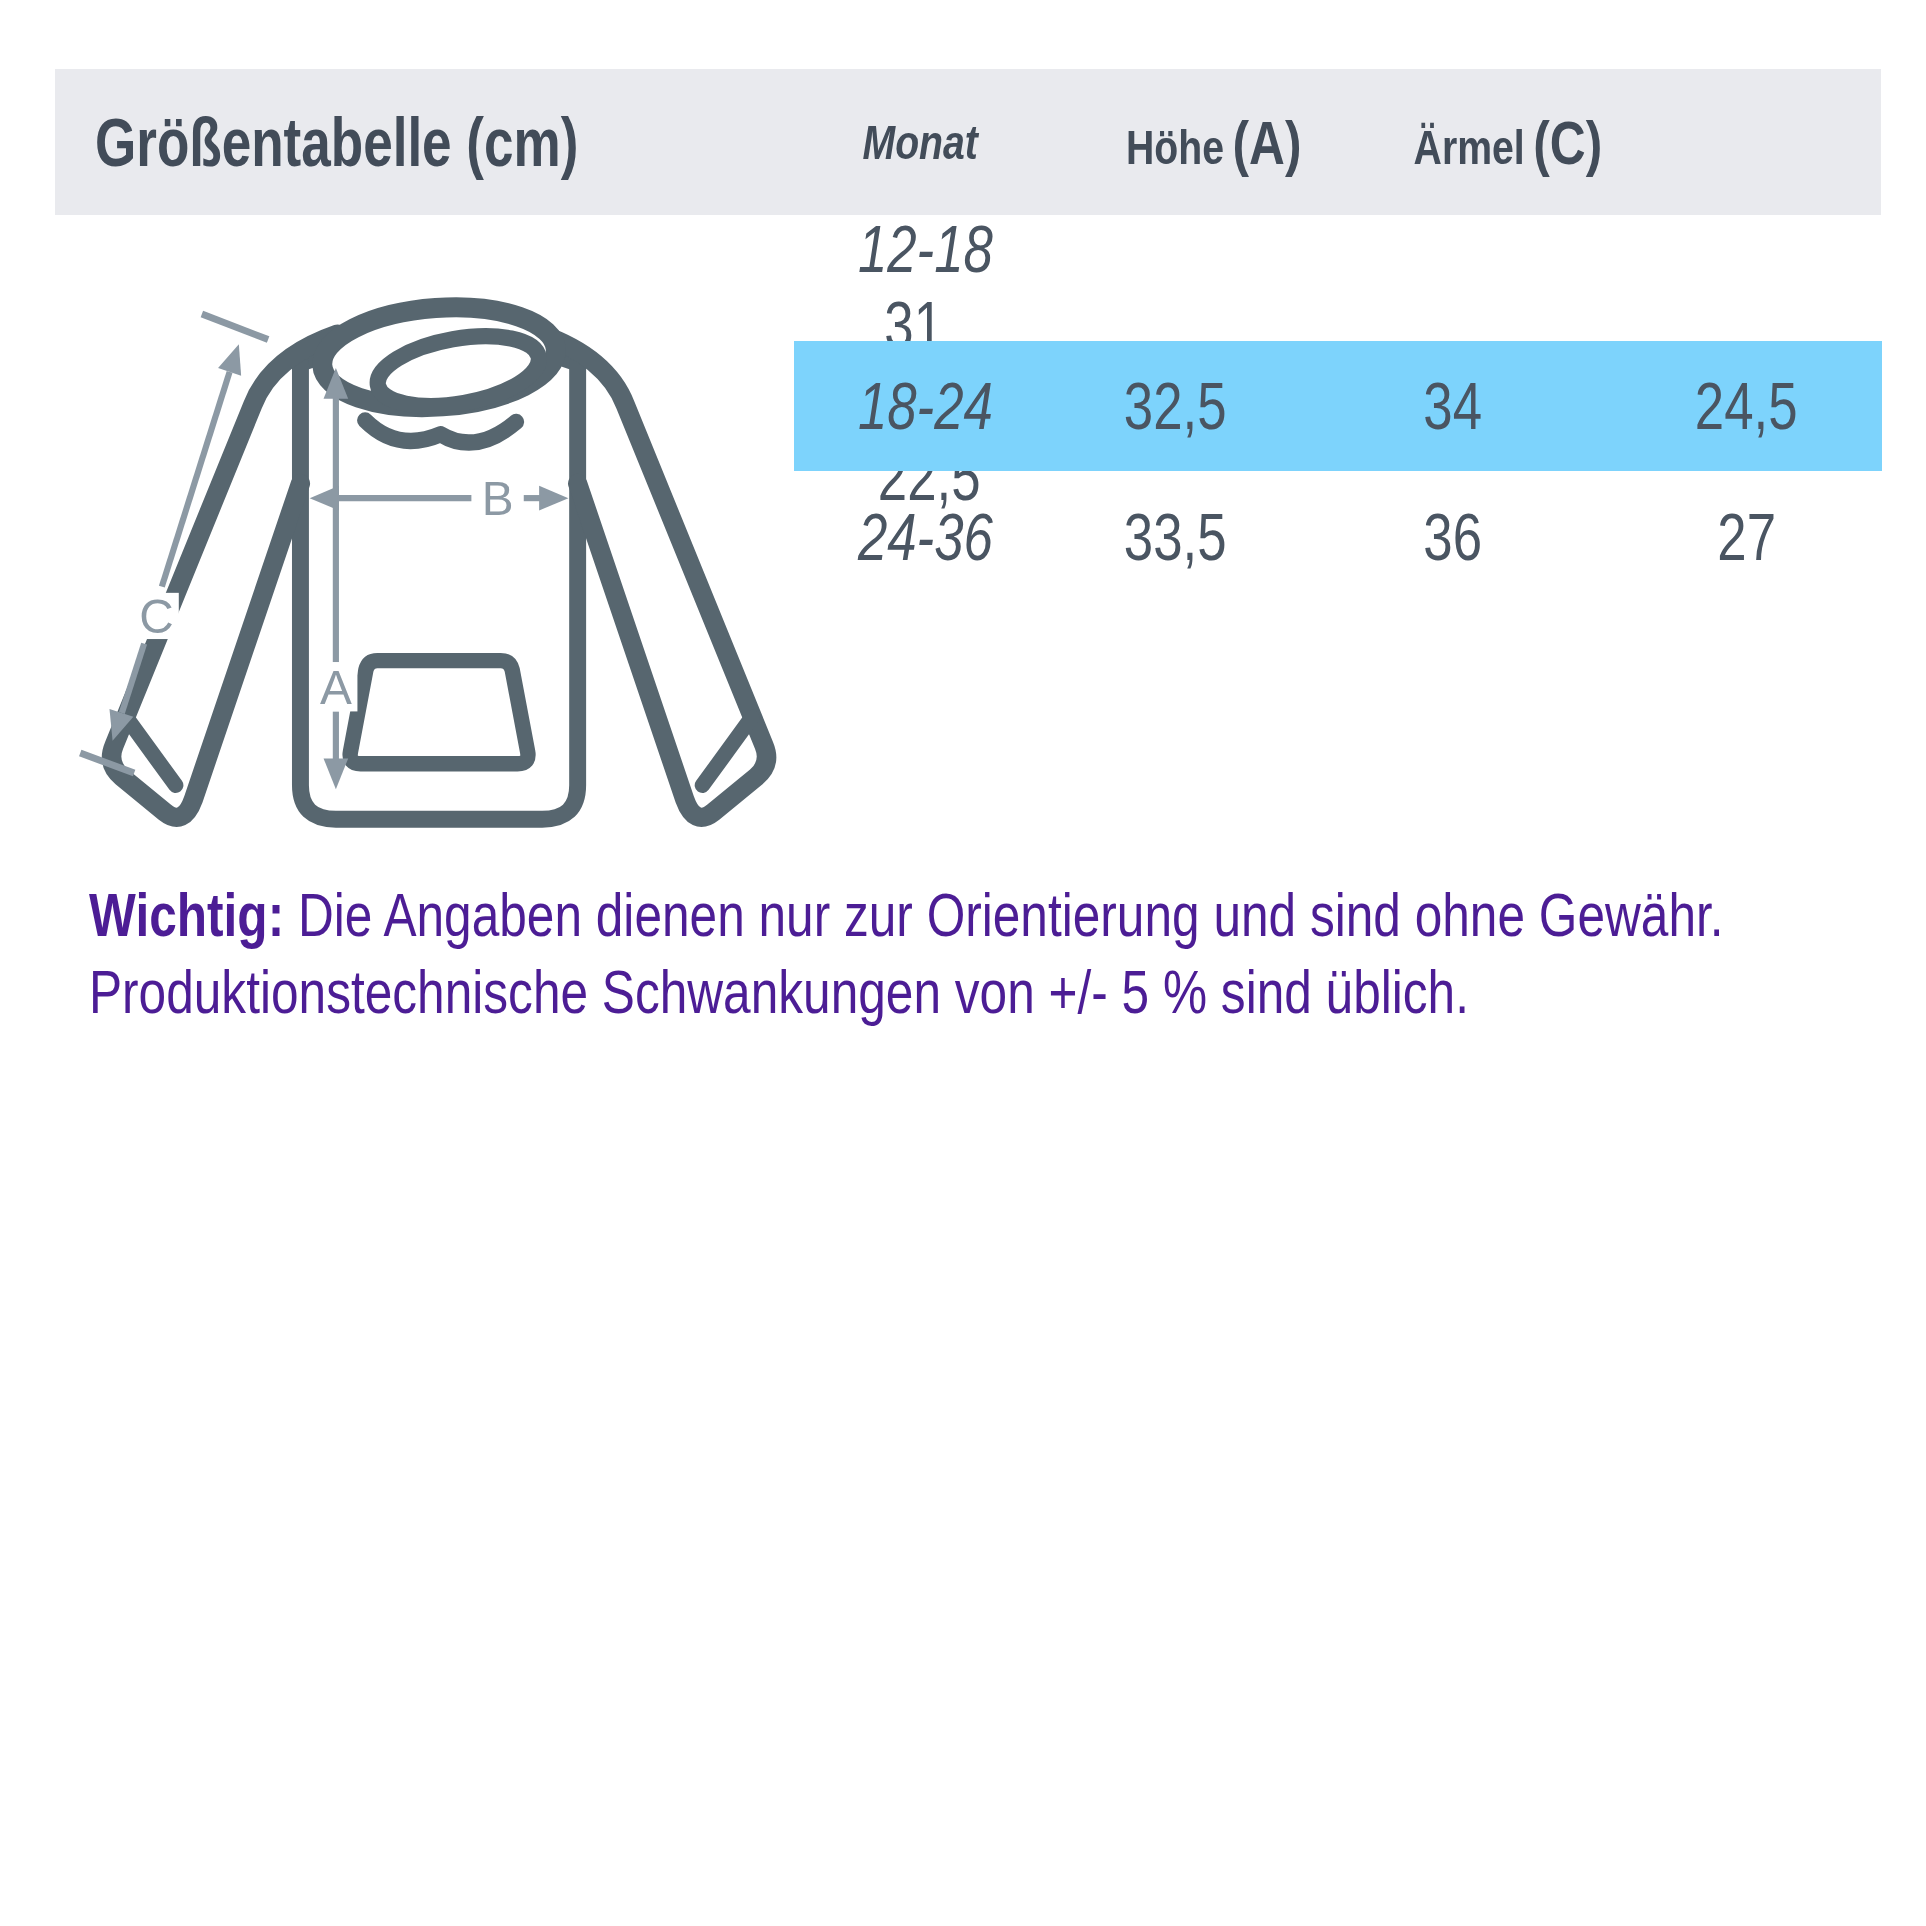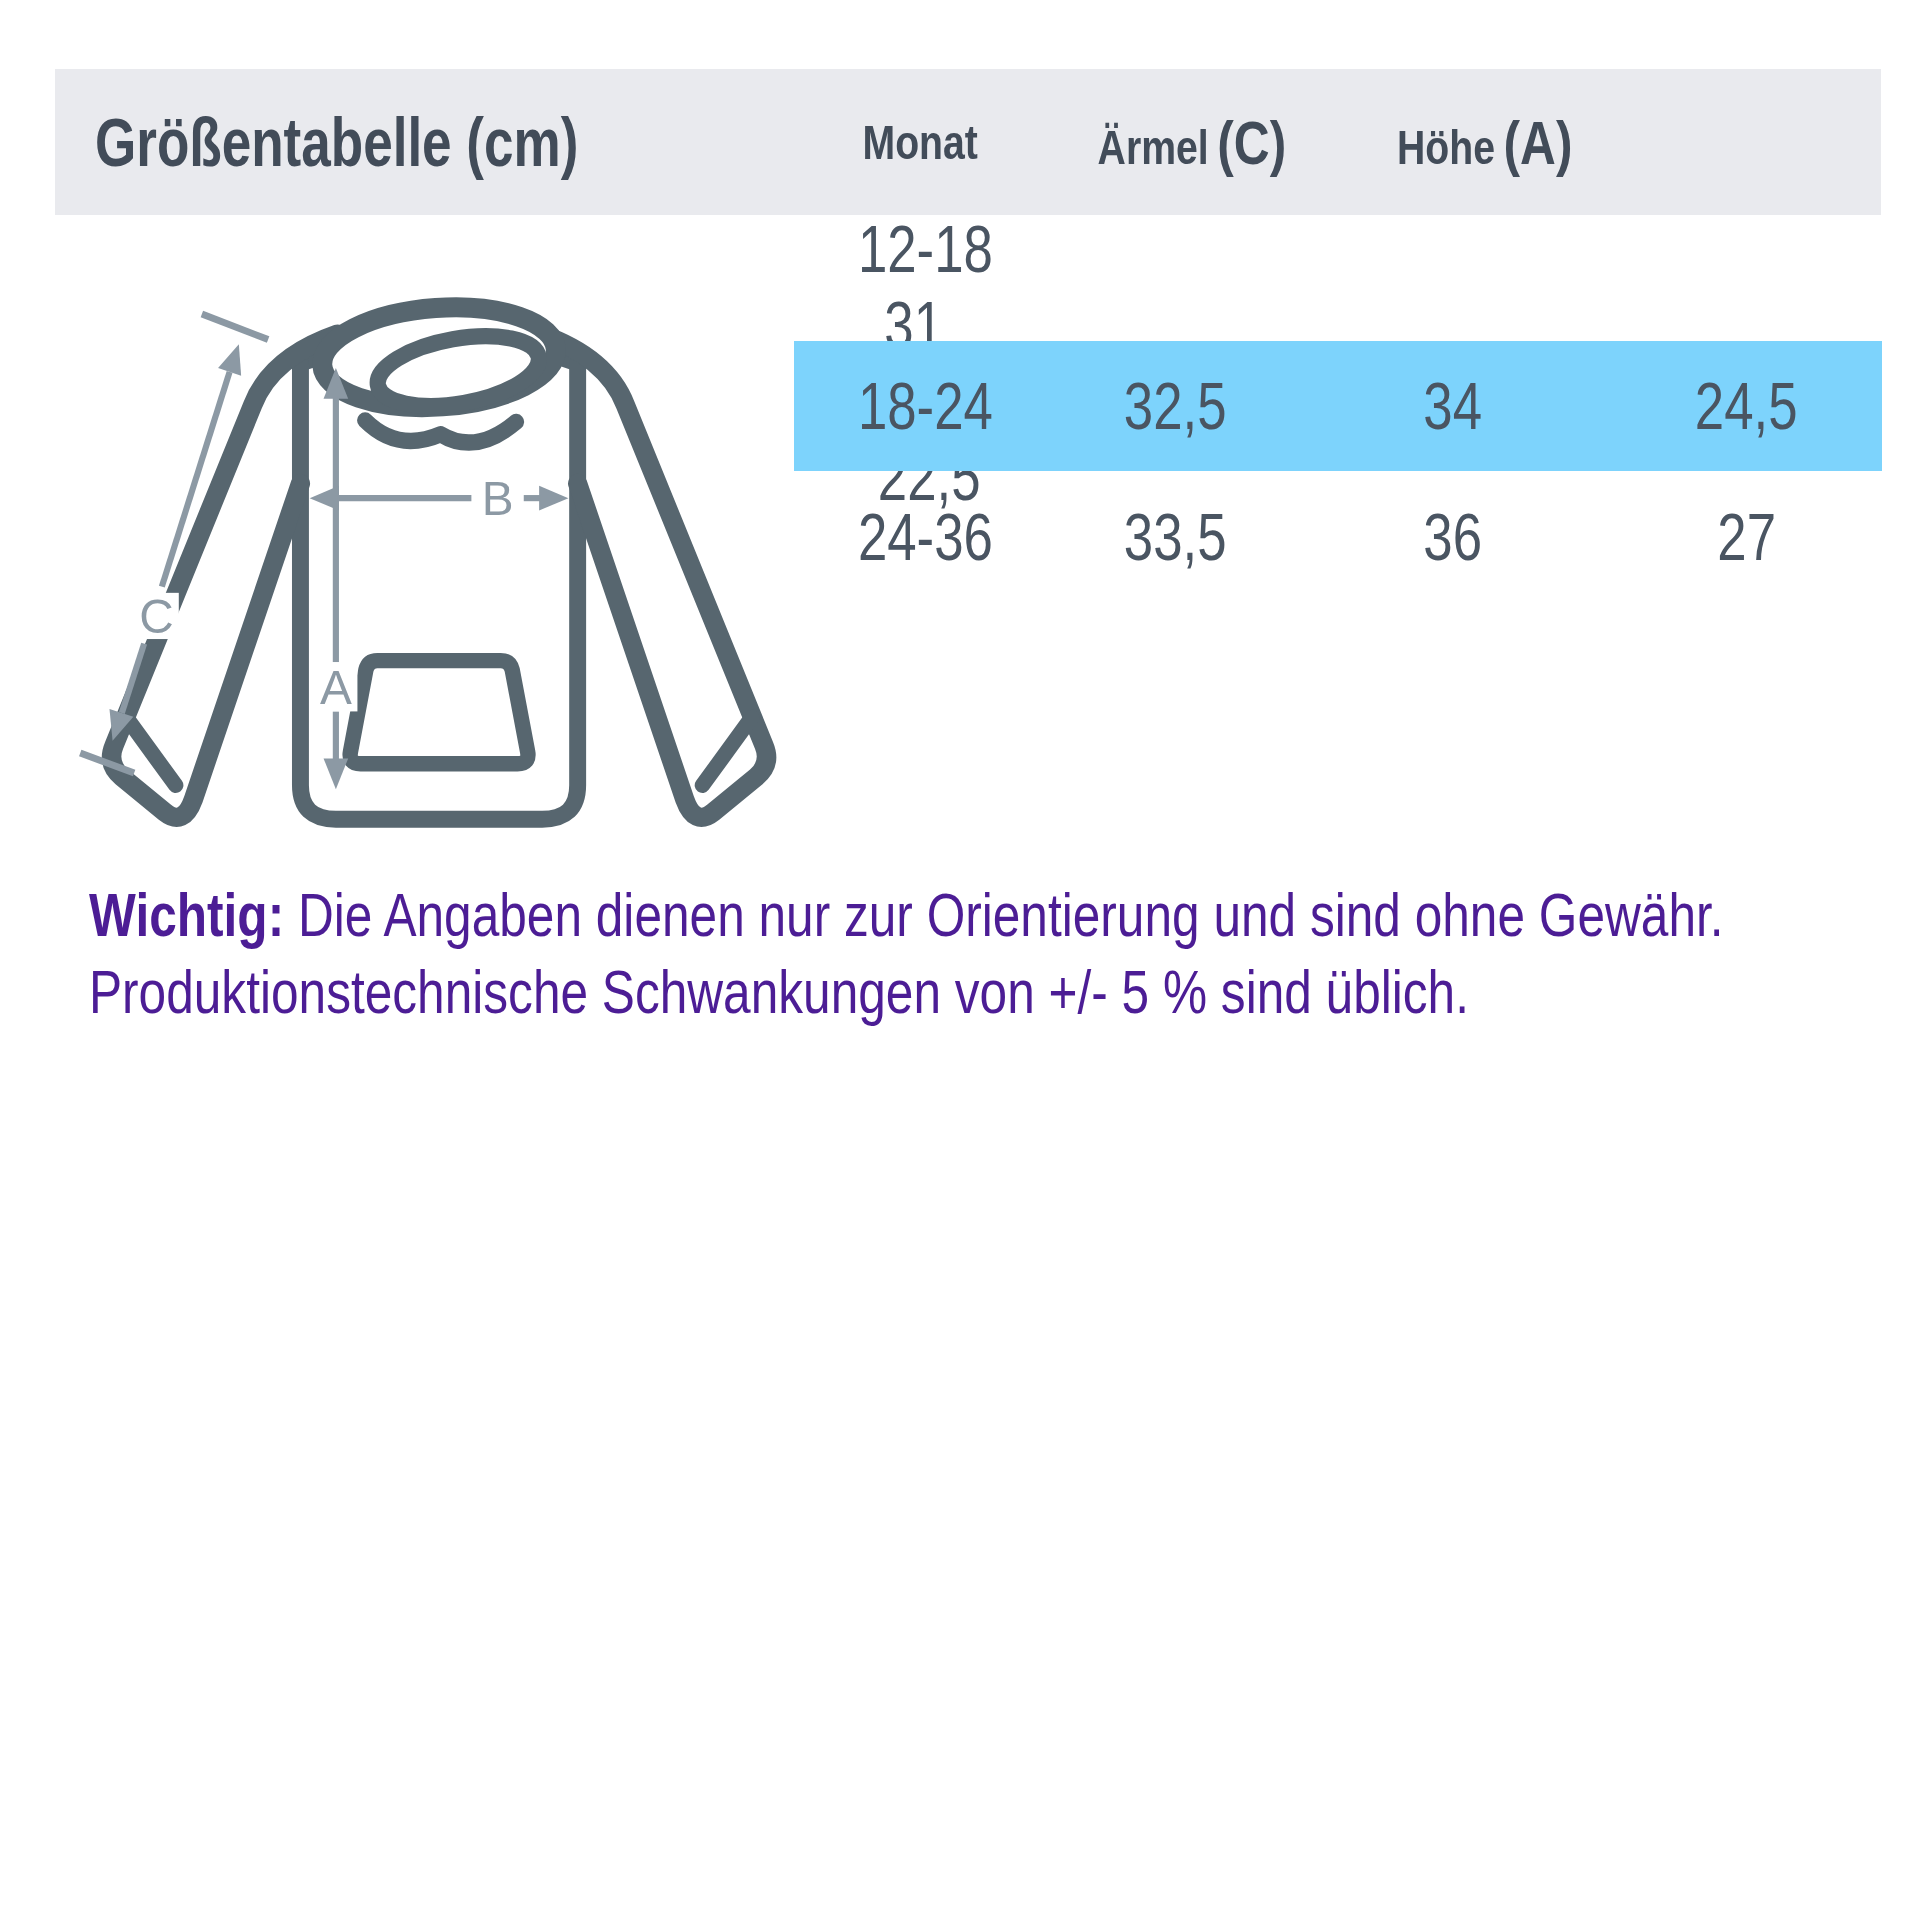--- a/index.html
+++ b/index.html
@@ -8,21 +8,21 @@
 
   
   #header-bar{position:absolute;left:55px;top:69px;width:1826px;height:146px;background:#E9EAEE;}
   #page-title-wrap{position:absolute;left:95px;top:69px;height:146px;display:flex;align-items:center;}
   #page-title-wrap .t{font-size:68px;font-weight:bold;color:#424C59;white-space:nowrap;
         display:inline-block;transform:scaleX(.78);transform-origin:0 50%;}
 
   
   .cols{position:absolute;left:794px;top:69px;width:1088px;height:146px;display:flex;}
   .col{display:flex;align-items:center;justify-content:center;}
-  .c0{width:262px;} .c1{width:239px;} .c2{width:316px;} .c3{width:271px;}
+  .c0{width:262px;font-style:italic;} .c1{width:239px;} .c2{width:316px;} .c3{width:271px;}
   .hline{display:inline-flex;align-items:baseline;transform:scaleX(.8);transform-origin:50% 50%;white-space:nowrap;}
   .hname{font-size:49px;font-weight:bold;color:#424C59;}
   .hcode{font-size:62px;font-weight:bold;color:#424C59;margin-left:10.8px;}
 
   
   .trow{position:absolute;left:794px;width:1088px;height:130px;display:flex;}
   #row-0{top:211px;flex-direction:column;} #row-1{top:341px;background:#7dd3fc;} #row-2{top:472px;}
   .cell{display:flex;align-items:center;justify-content:center;}
   .cell .v{font-size:66px;color:#4A5562;white-space:nowrap;display:inline-block;
         transform:scaleX(.8);transform-origin:50% 50%;}
@@ -46,30 +46,30 @@
     <span class="t">Größentabelle (cm)</span>
   </div>
 
   <div class="cols">
     <div class="col c0">
       <span class="hline">
         <span class="hname">Monat</span>
         <span class="hcode"></span>
       </span>
     </div>
+    <div class="col c2">
+      <span class="hline">
+        <span class="hname">Höhe</span>
+        <span class="hcode">(A)</span>
+      </span>
+    </div>
     <div class="col c3">
       <span class="hline">
         <span class="hname">Ärmel</span>
         <span class="hcode">(C)</span>
-      </span>
-    </div>
-    <div class="col c2">
-      <span class="hline">
-        <span class="hname">Höhe</span>
-        <span class="hcode">(A)</span>
       </span>
     </div>
   </div>
 
   <div class="trow" id="row-0">
     <div class="cell c0">
         <span class="v">12-18</span>
       </div>
     <div class="cell c1">
         <span class="v">31</span>

